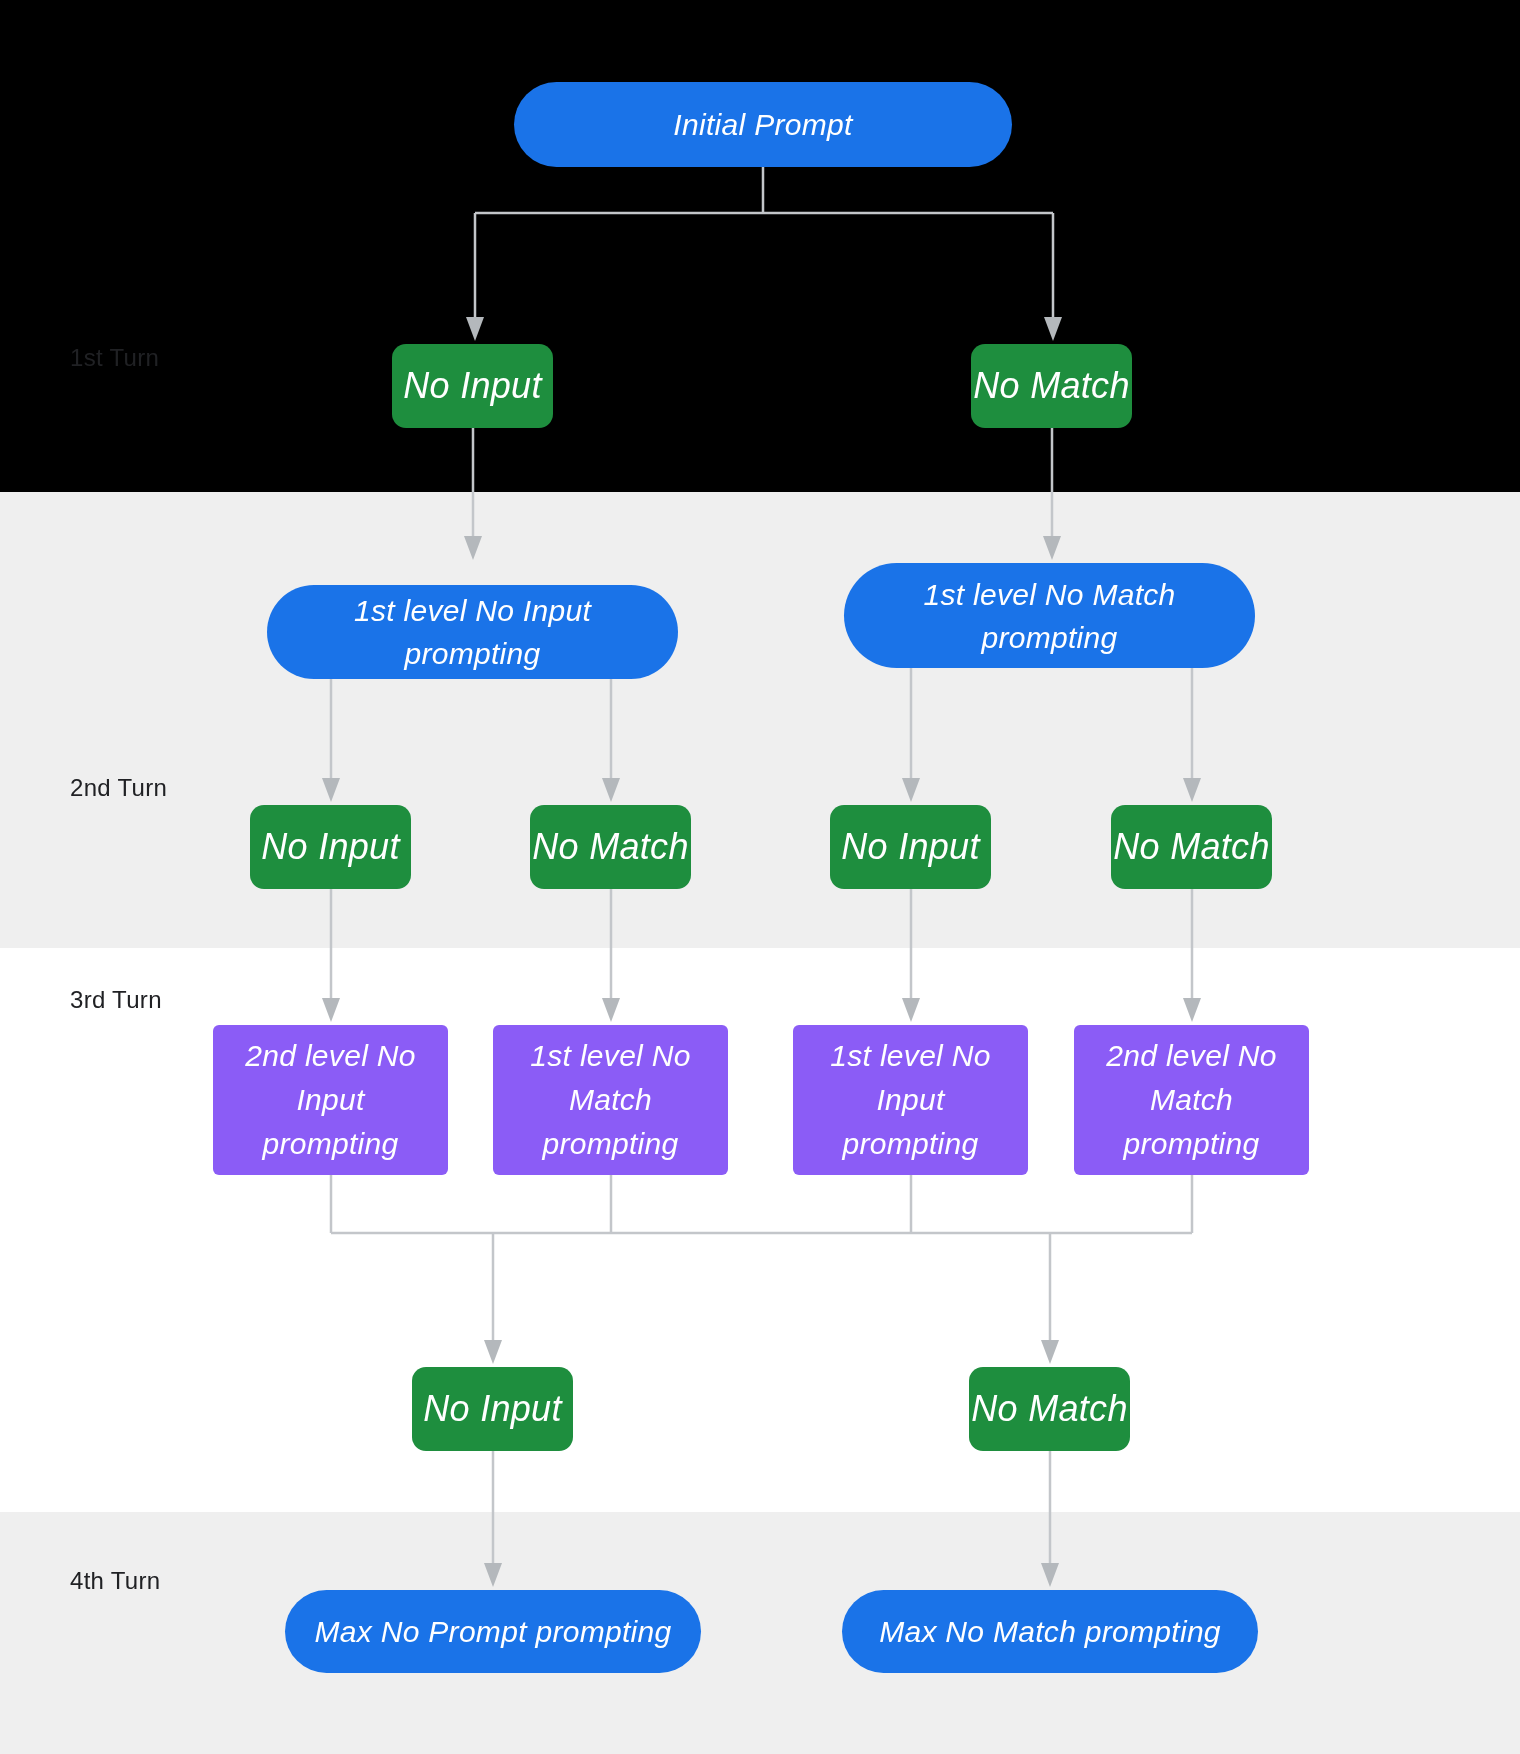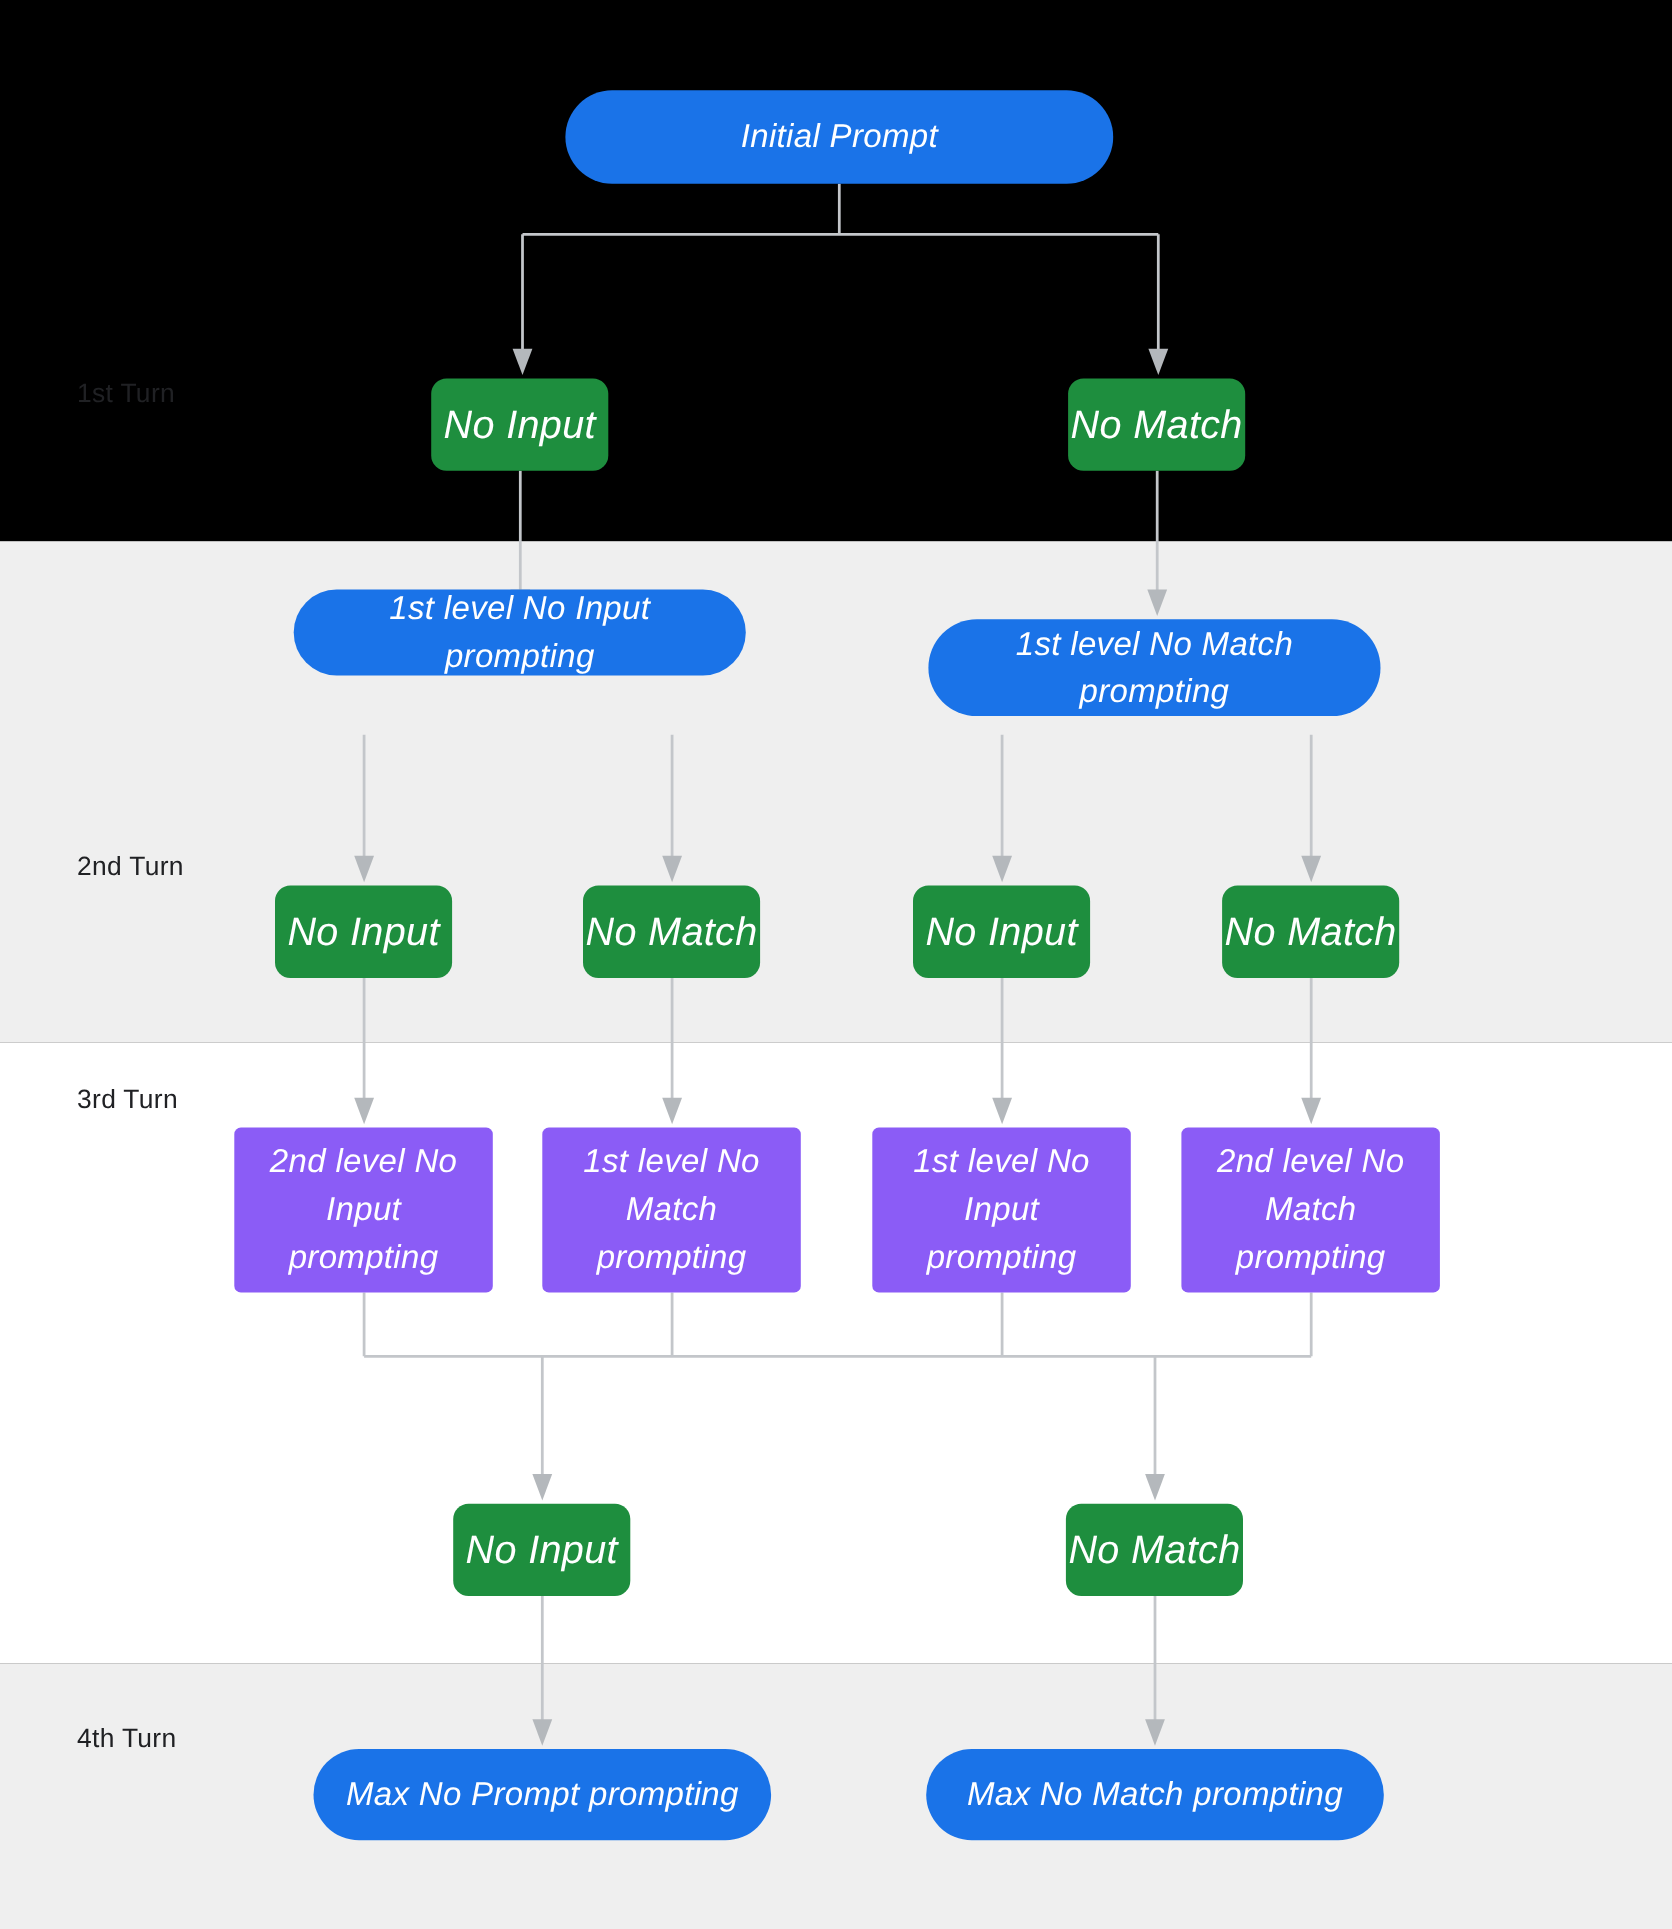--- a/index.html
+++ b/index.html
@@ -75,25 +75,25 @@
     <span class="node-label">Initial Prompt</span>
   </div>
 
   <div class="node event" style="left:392px;top:344px;width:161px;height:84px;">
     <span class="node-label">No Input</span>
   </div>
   <div class="node event" style="left:971px;top:344px;width:161px;height:84px;">
     <span class="node-label">No Match</span>
   </div>
 
-  <div class="node pill" style="left:267px;top:536px;width:411px;height:78px;">
+  <div class="node pill" style="left:267px;top:585px;width:411px;height:94px;">
     <span class="node-label">1st level No Input
 prompting</span>
   </div>
-  <div class="node pill" style="left:844px;top:563px;width:411px;height:88px;">
+  <div class="node pill" style="left:844px;top:563px;width:411px;height:105px;">
     <span class="node-label">1st level No Match
 prompting</span>
   </div>
 
   <div class="node event" style="left:250px;top:805px;width:161px;height:84px;">
     <span class="node-label">No Input</span>
   </div>
   <div class="node event" style="left:530px;top:805px;width:161px;height:84px;">
     <span class="node-label">No Match</span>
   </div>

